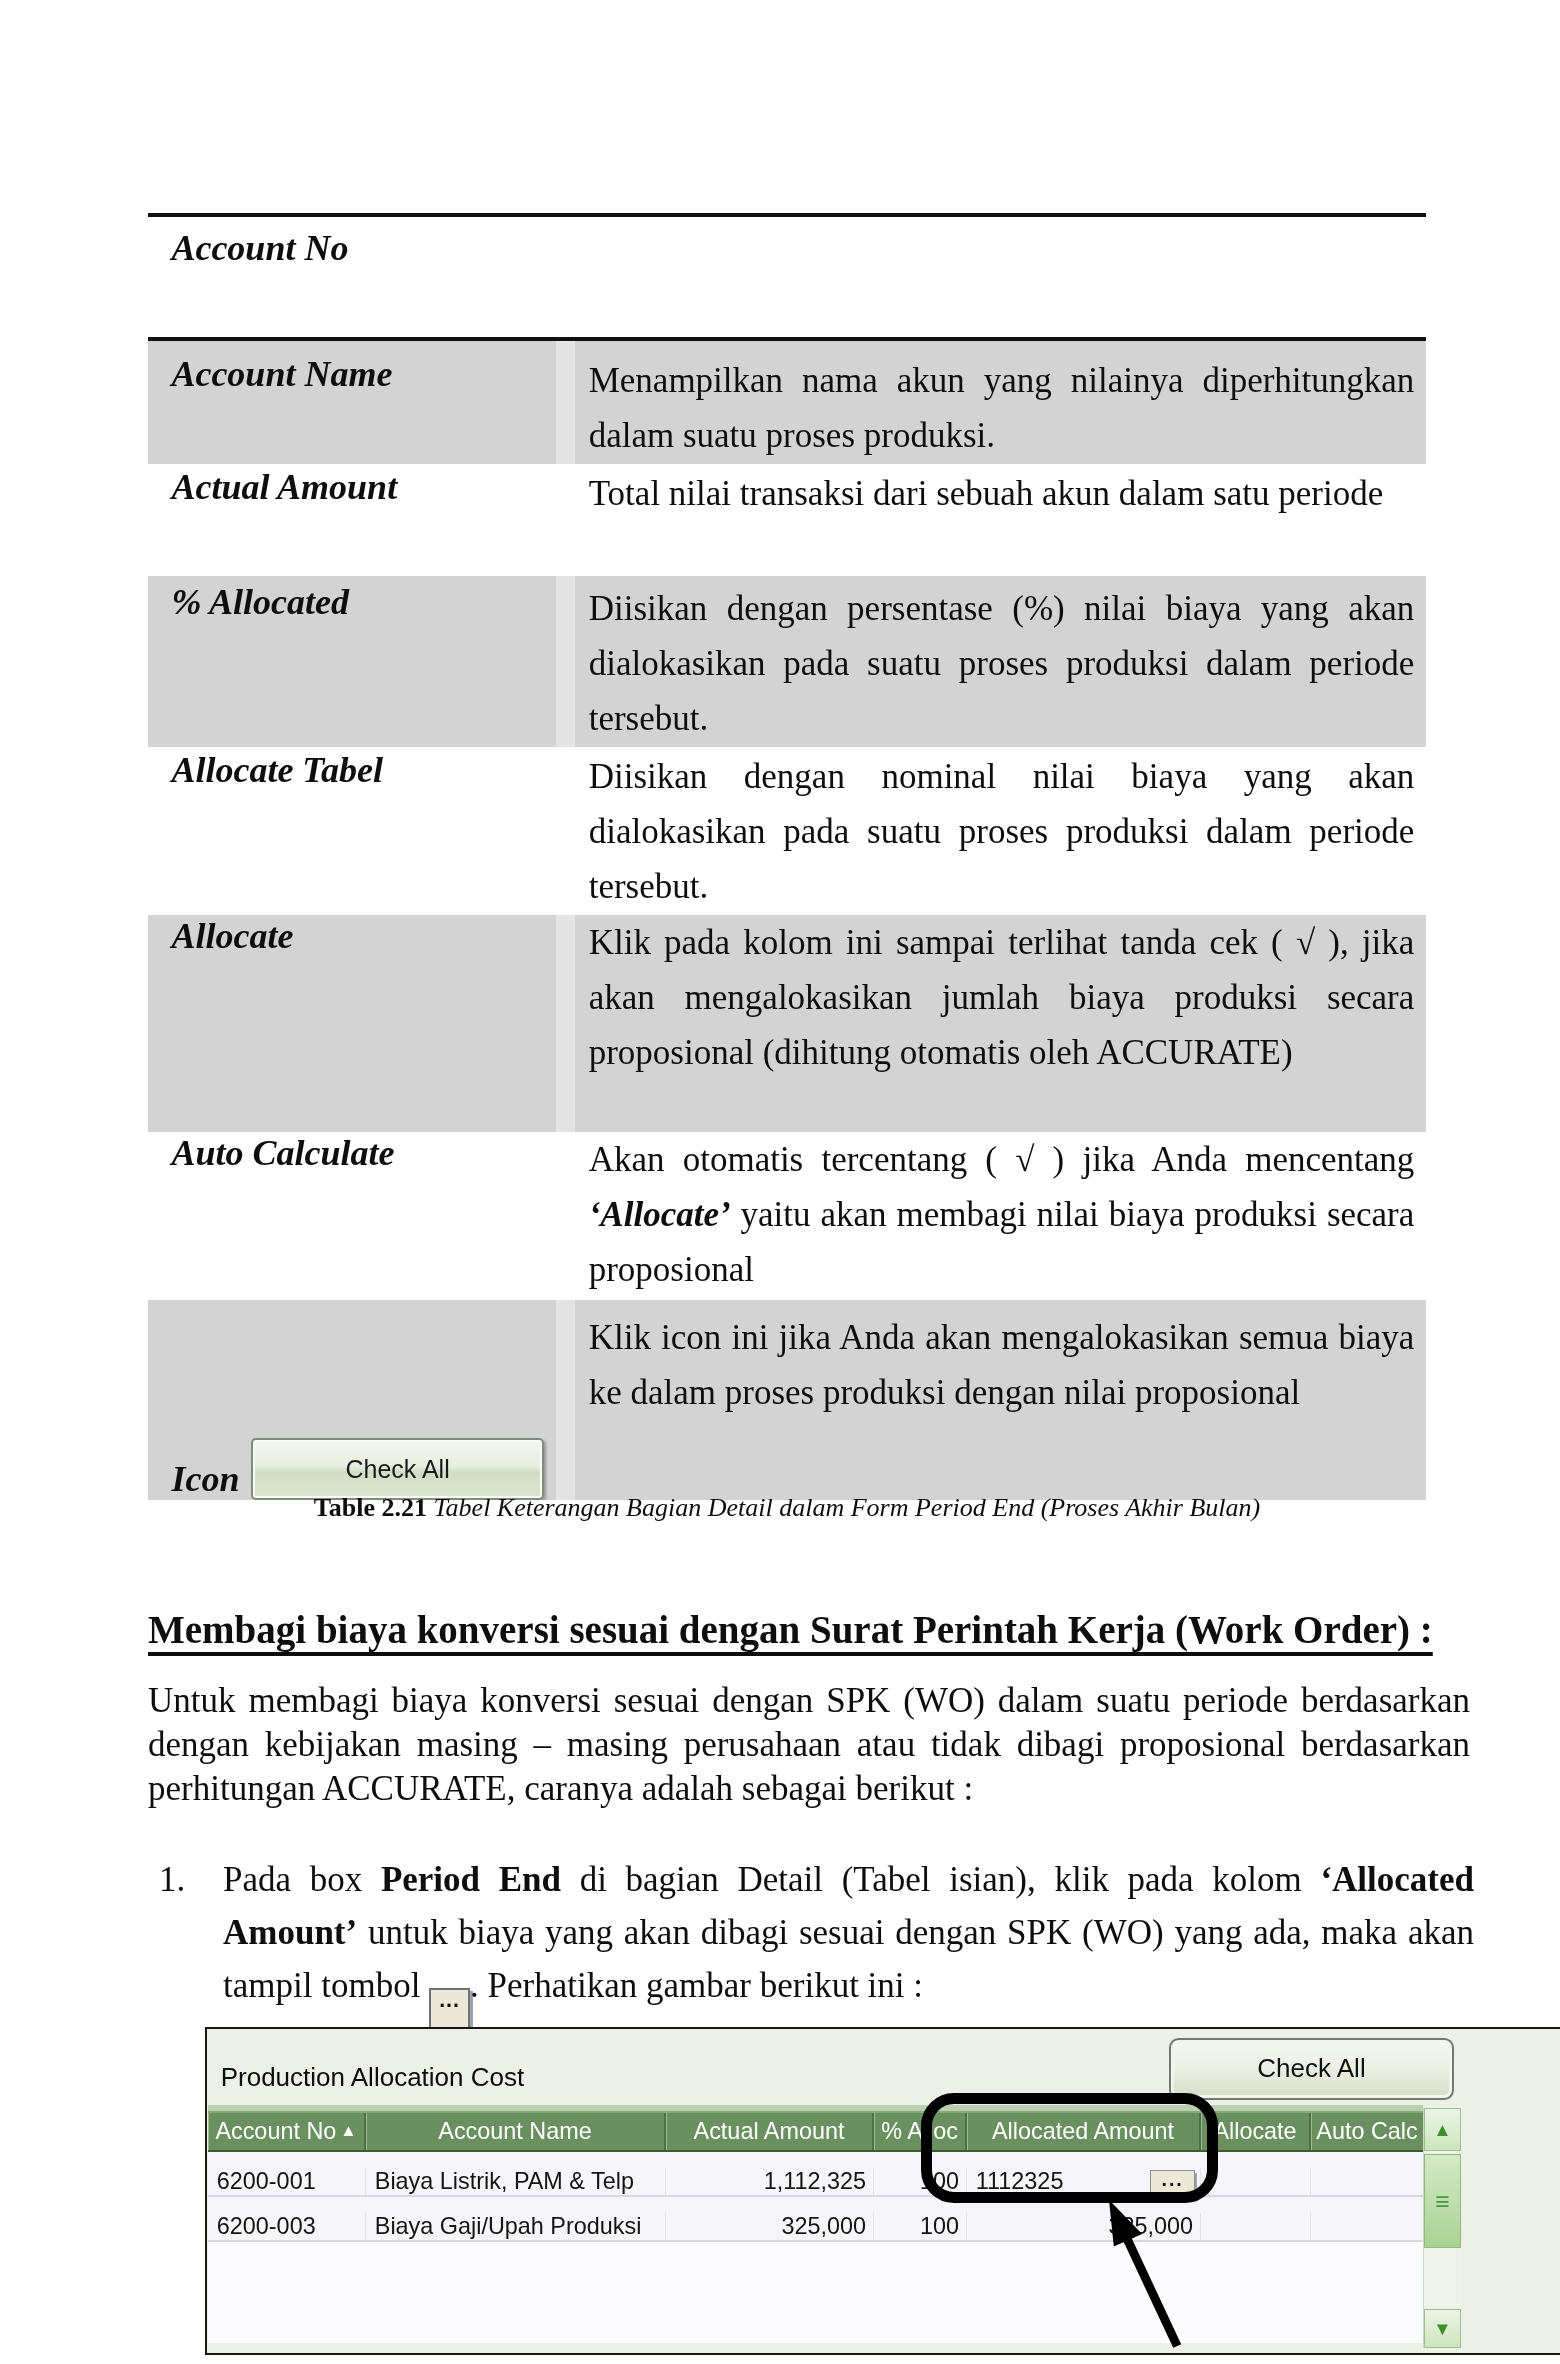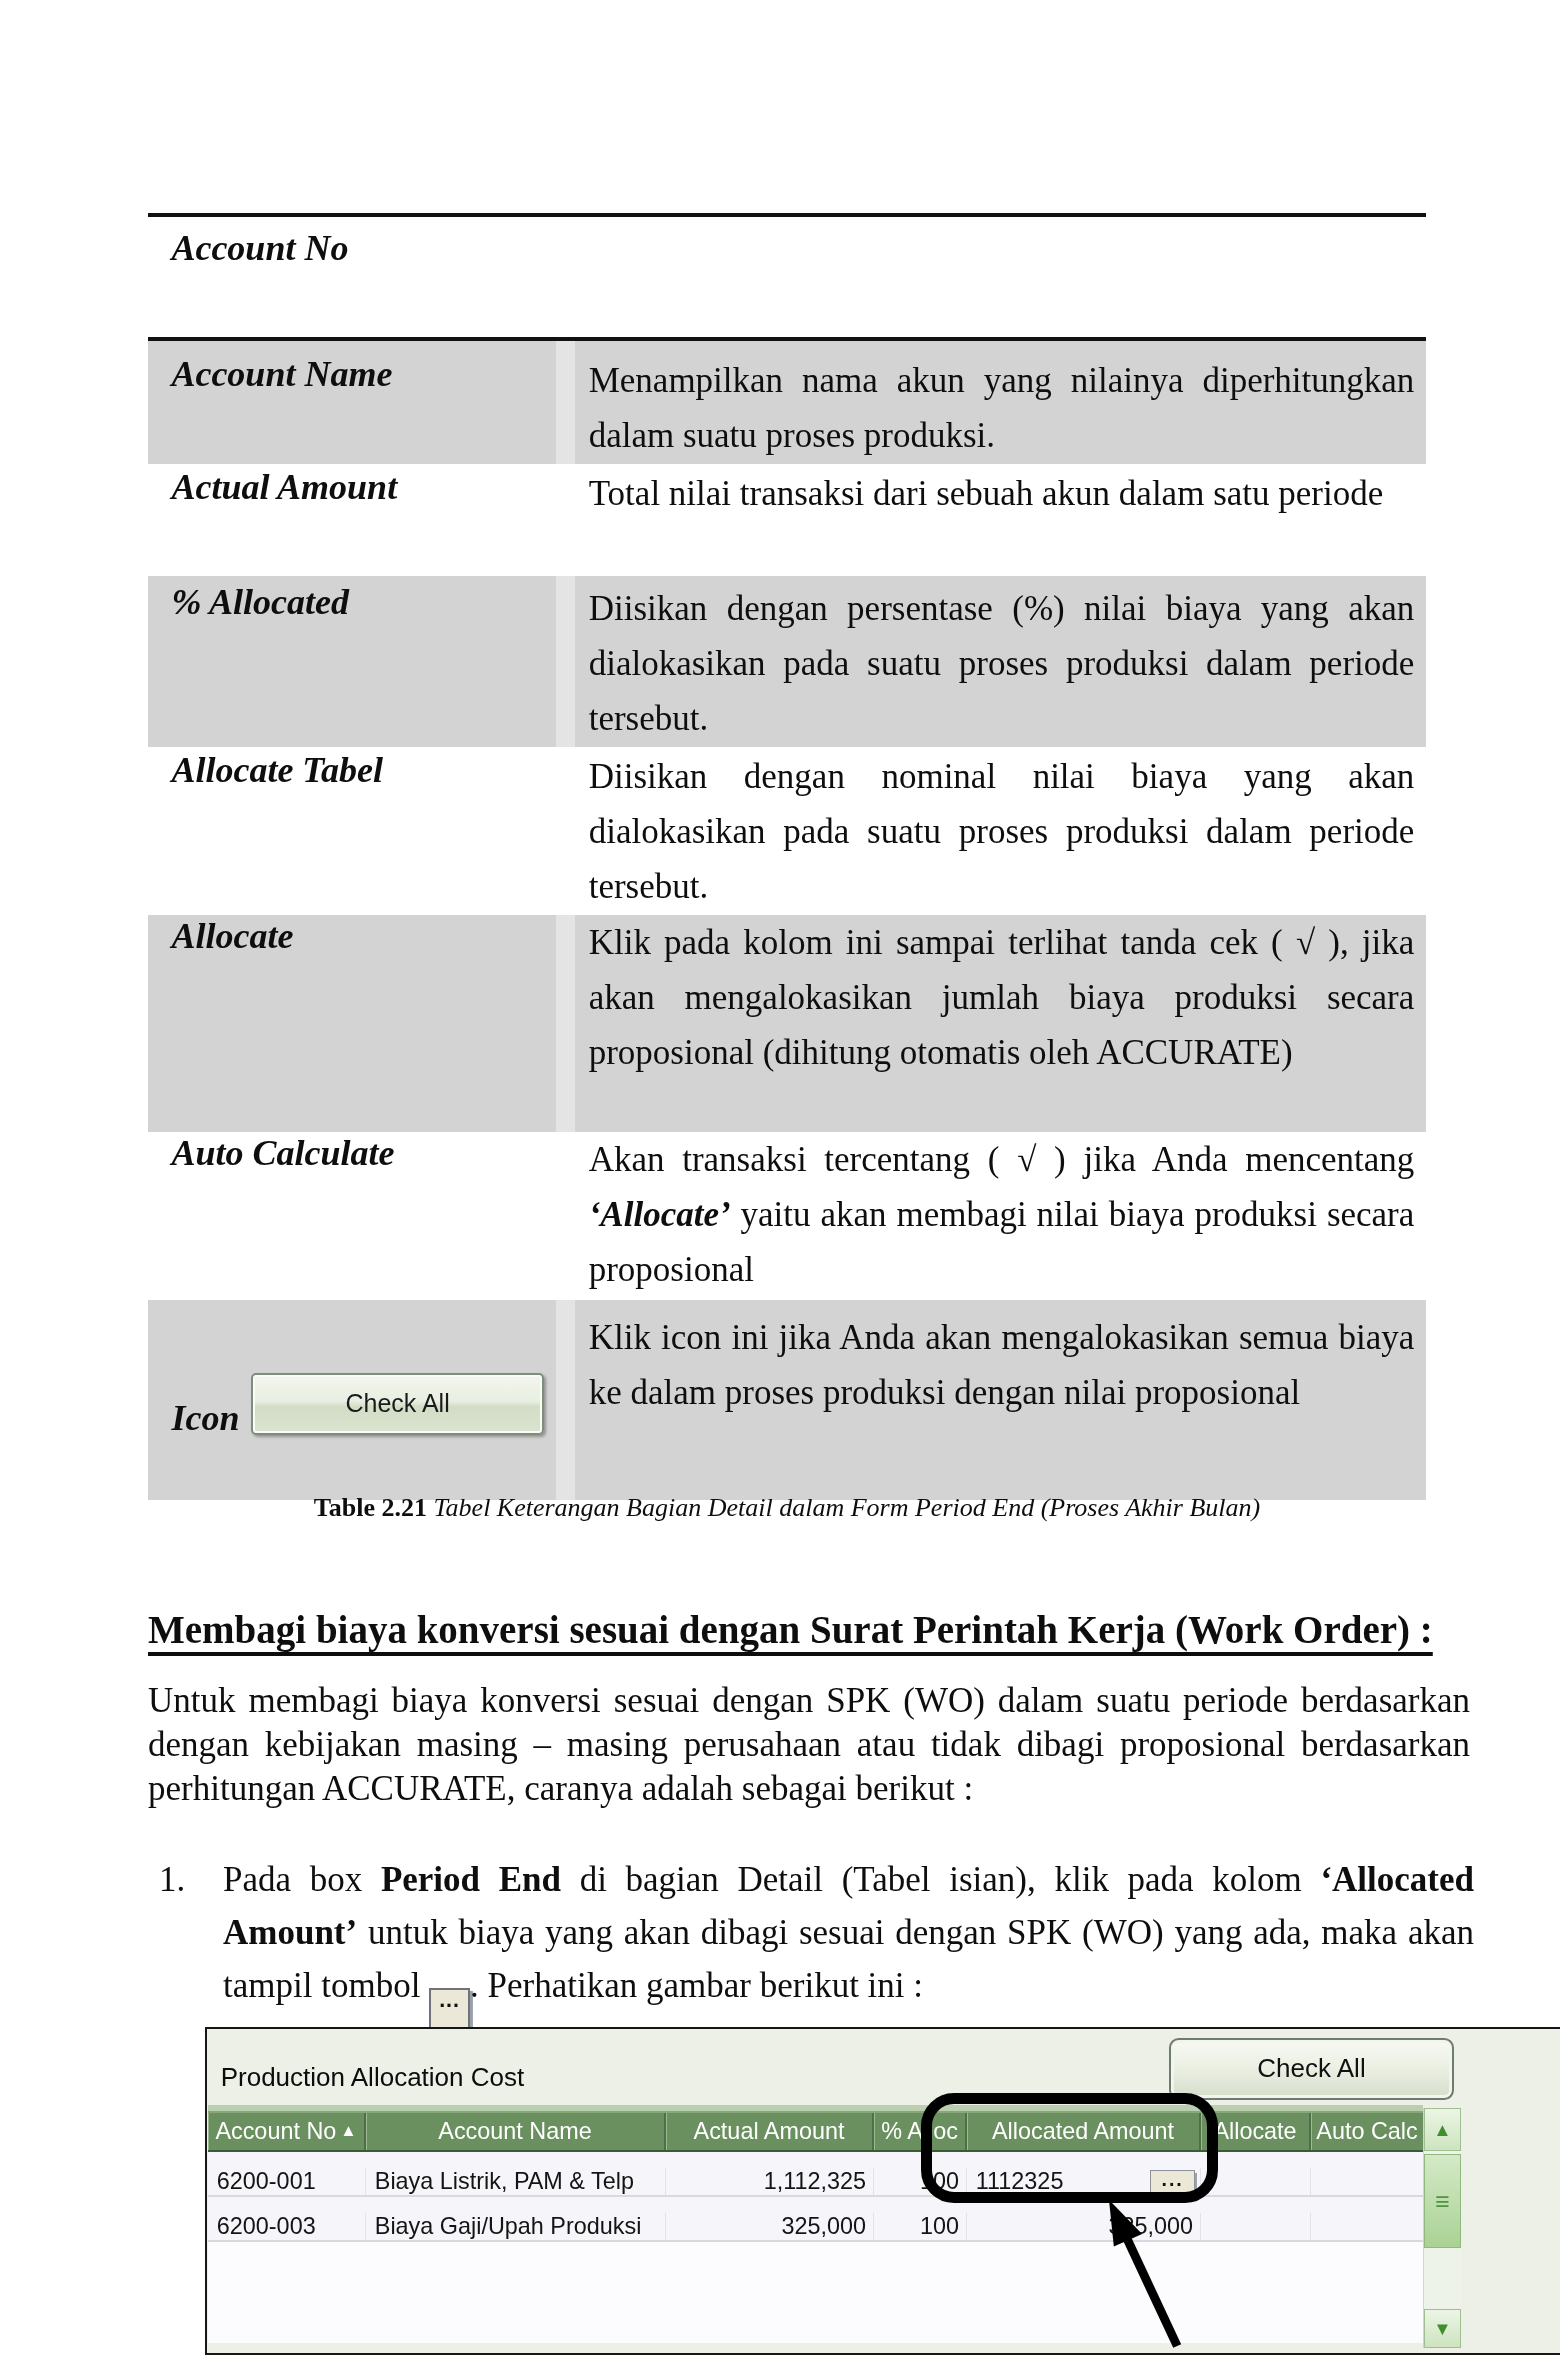--- a/index.html
+++ b/index.html
@@ -30,21 +30,21 @@
   .trow.gray{background:linear-gradient(to right,#d3d3d3 0,#d3d3d3 408px,
              #e4e4e4 408px,#e4e4e4 427px,#d3d3d3 427px);}
   .trow.bt{border-top:4.9px solid #111;}
   .lcell{width:427px;box-sizing:border-box;padding:var(--pt,5.9px) 17.6px 0 23.4px;
          font-size:36px;font-weight:bold;font-style:italic;flex-shrink:0;}
   .rcell{flex:1;box-sizing:border-box;padding:var(--pt,5.9px) 11.7px 0 13.7px;
          font-size:35px;line-height:55px;text-align:justify;}
   .r1{height:124px;--pt:9.8px;} .r2{height:127px;--pt:11.7px;} .r3{height:112px;--pt:2px;}
   .r4{height:171px;--pt:4.9px;}  .r5{height:168px;--pt:2px;}  .r6{height:217px;--pt:0px;}
   .r7{height:168px;--pt:0px;}  .r8{height:200px;--pt:9.8px;}
-  .icon-cell{display:flex;align-items:center;}
+  .icon-cell{display:flex;align-items:flex-end;}
   .icon-label{margin-top:27px;}
   .doc-checkall{margin-left:11.7px;margin-top:-2px;width:293px;height:62px;box-sizing:border-box;
       border:2px solid #7f8d7b;border-radius:4.9px;
       background:linear-gradient(#f2f5ee 0%,#e9efe2 45%,#d2ddc6 55%,#dbe4d0 100%);
       box-shadow:inset 0 0 0 2px #f9fbf7,2px 2px 2.9px rgba(0,0,0,.3);
       font-family:"Liberation Sans",sans-serif;font-size:25px;font-style:normal;font-weight:normal;
       display:flex;align-items:center;justify-content:center;color:#1a1a1a;}
 
   
   .frame{position:absolute;left:205px;top:2027px;width:1371px;height:328px;box-sizing:border-box;
@@ -117,21 +117,21 @@
     <div class="trow r5">
       <div class="lcell">Allocate Tabel</div>
       <div class="rcell">Diisikan dengan nominal nilai biaya yang akan dialokasikan pada suatu proses produksi dalam periode tersebut.</div>
     </div>
     <div class="trow r6 gray">
       <div class="lcell">Allocate</div>
       <div class="rcell">Klik pada kolom ini sampai terlihat tanda cek ( √ ), jika akan mengalokasikan jumlah biaya produksi secara proposional (dihitung otomatis oleh ACCURATE)</div>
     </div>
     <div class="trow r7">
       <div class="lcell">Auto Calculate</div>
-      <div class="rcell"><span>Akan transaksi tercentang ( √ ) jika Anda mencentang </span><span class="bold" style="font-style:italic">‘Allocate’</span><span> yaitu akan membagi nilai biaya produksi secara proposional</span></div>
+      <div class="rcell"><span>Akan otomatis tercentang ( √ ) jika Anda mencentang </span><span class="bold" style="font-style:italic">‘Allocate’</span><span> yaitu akan membagi nilai biaya produksi secara proposional</span></div>
     </div>
     <div class="trow r8 gray">
       <div class="lcell icon-cell">
         <span class="icon-label">Icon</span>
         <span class="doc-checkall">Check All</span>
       </div>
       <div class="rcell">Klik icon ini jika Anda akan mengalokasikan semua biaya ke dalam proses produksi dengan nilai proposional</div>
     </div>
   </div>
 

